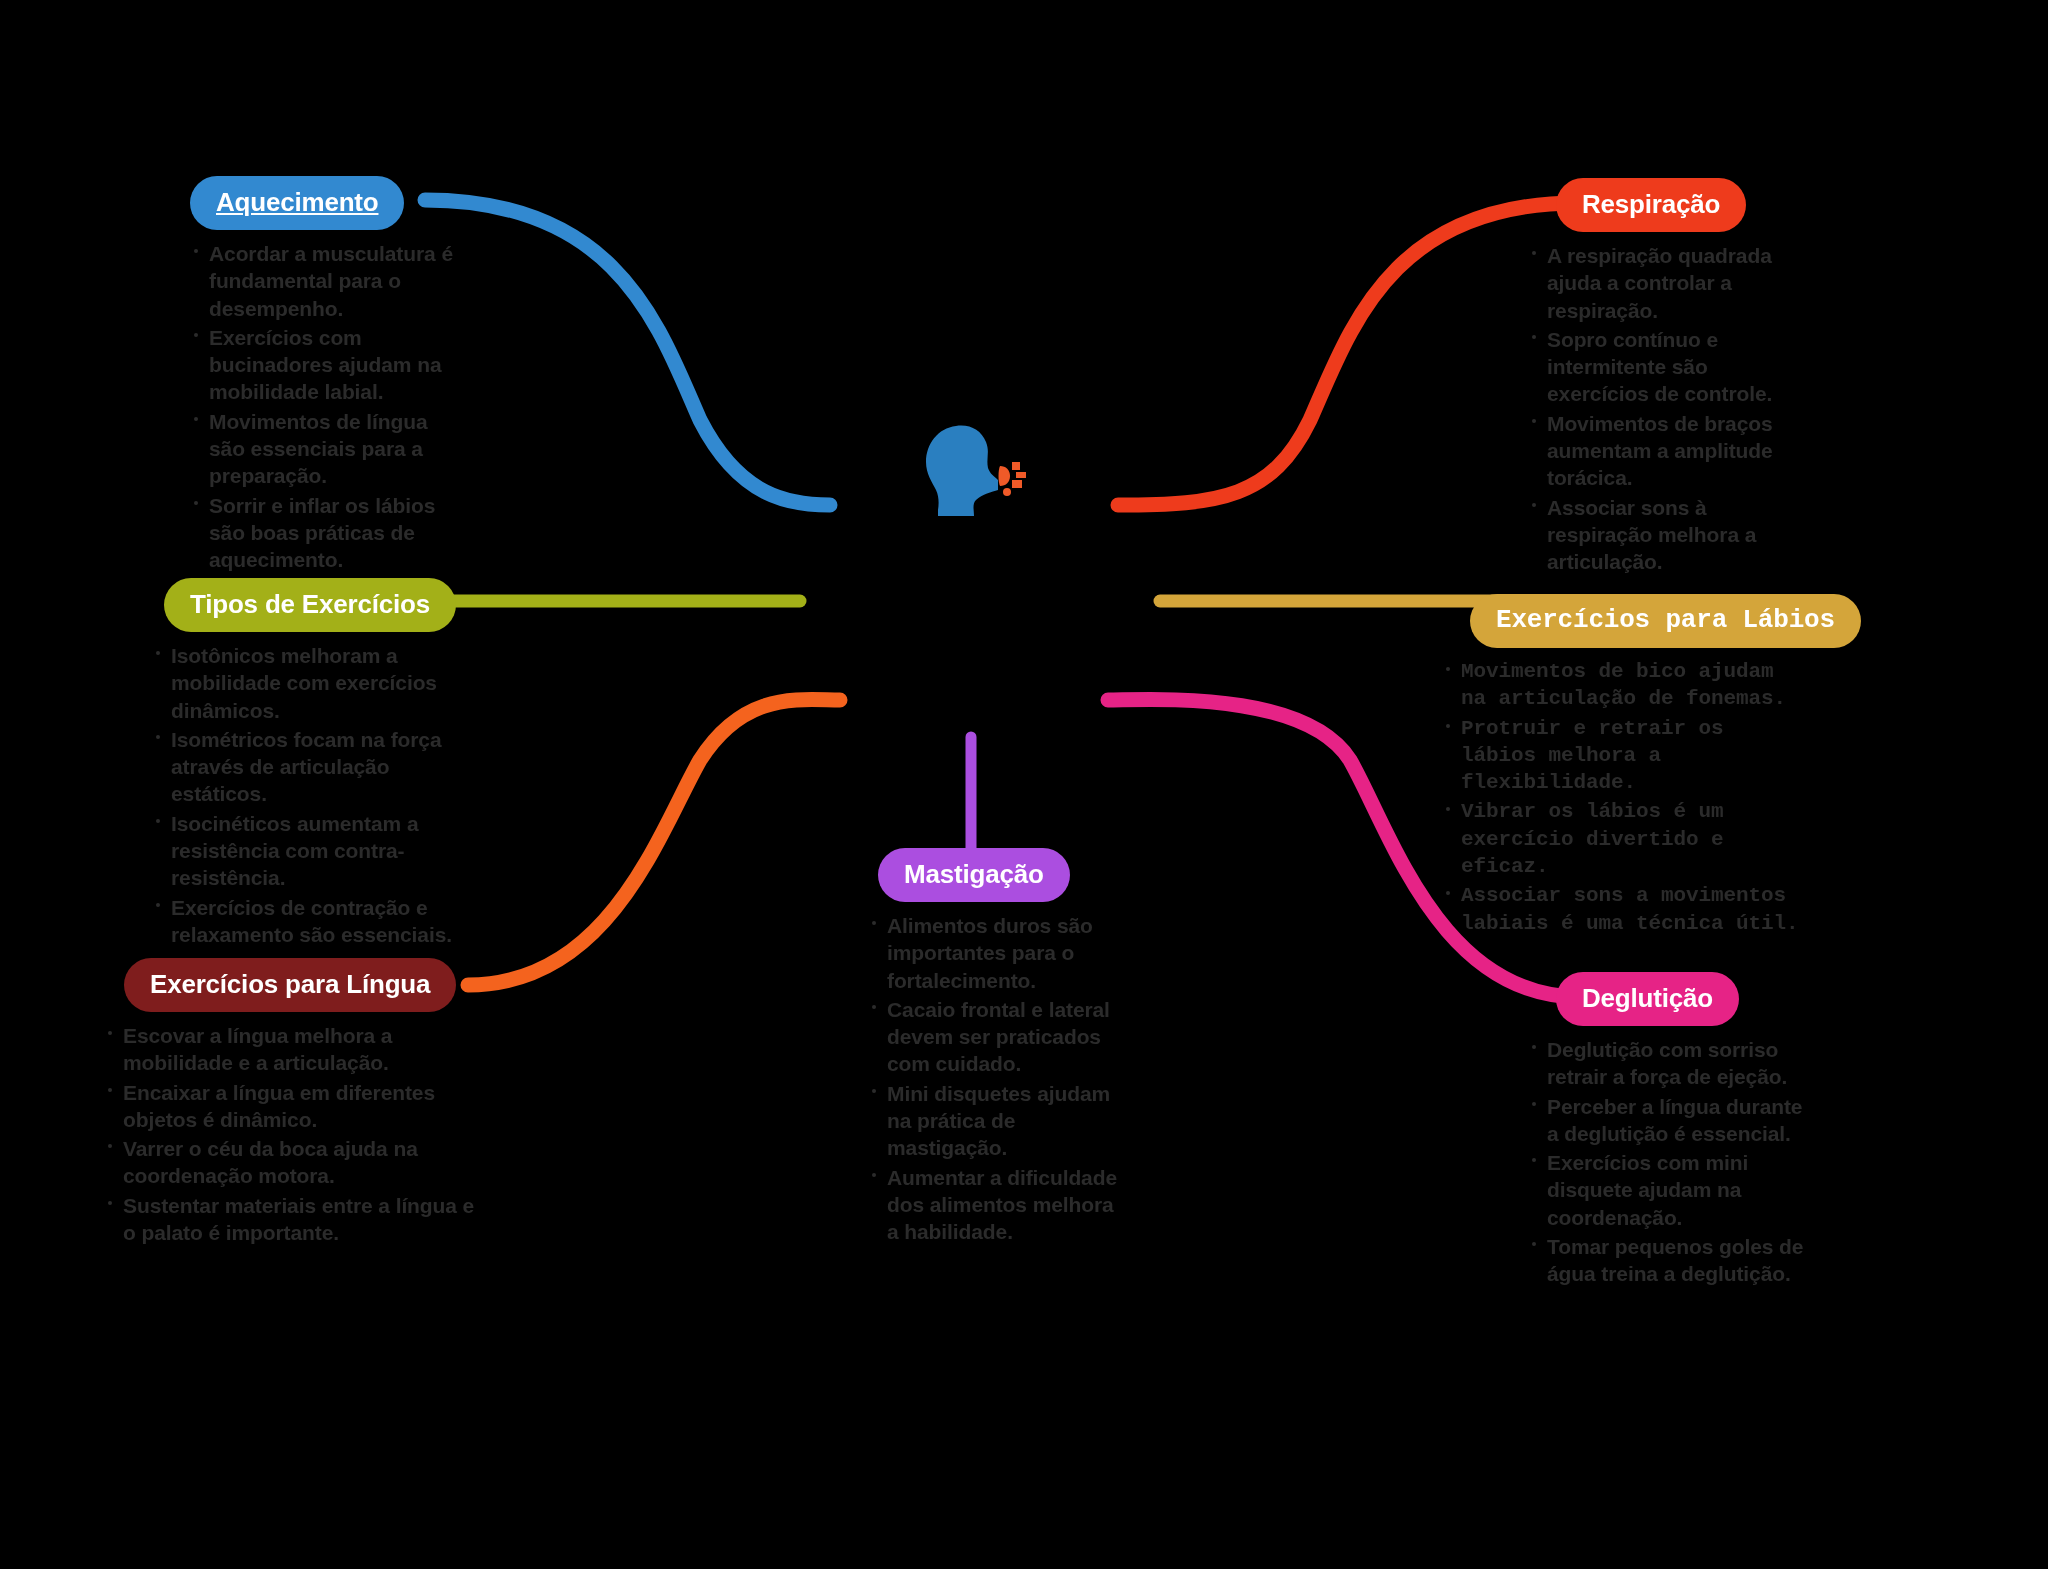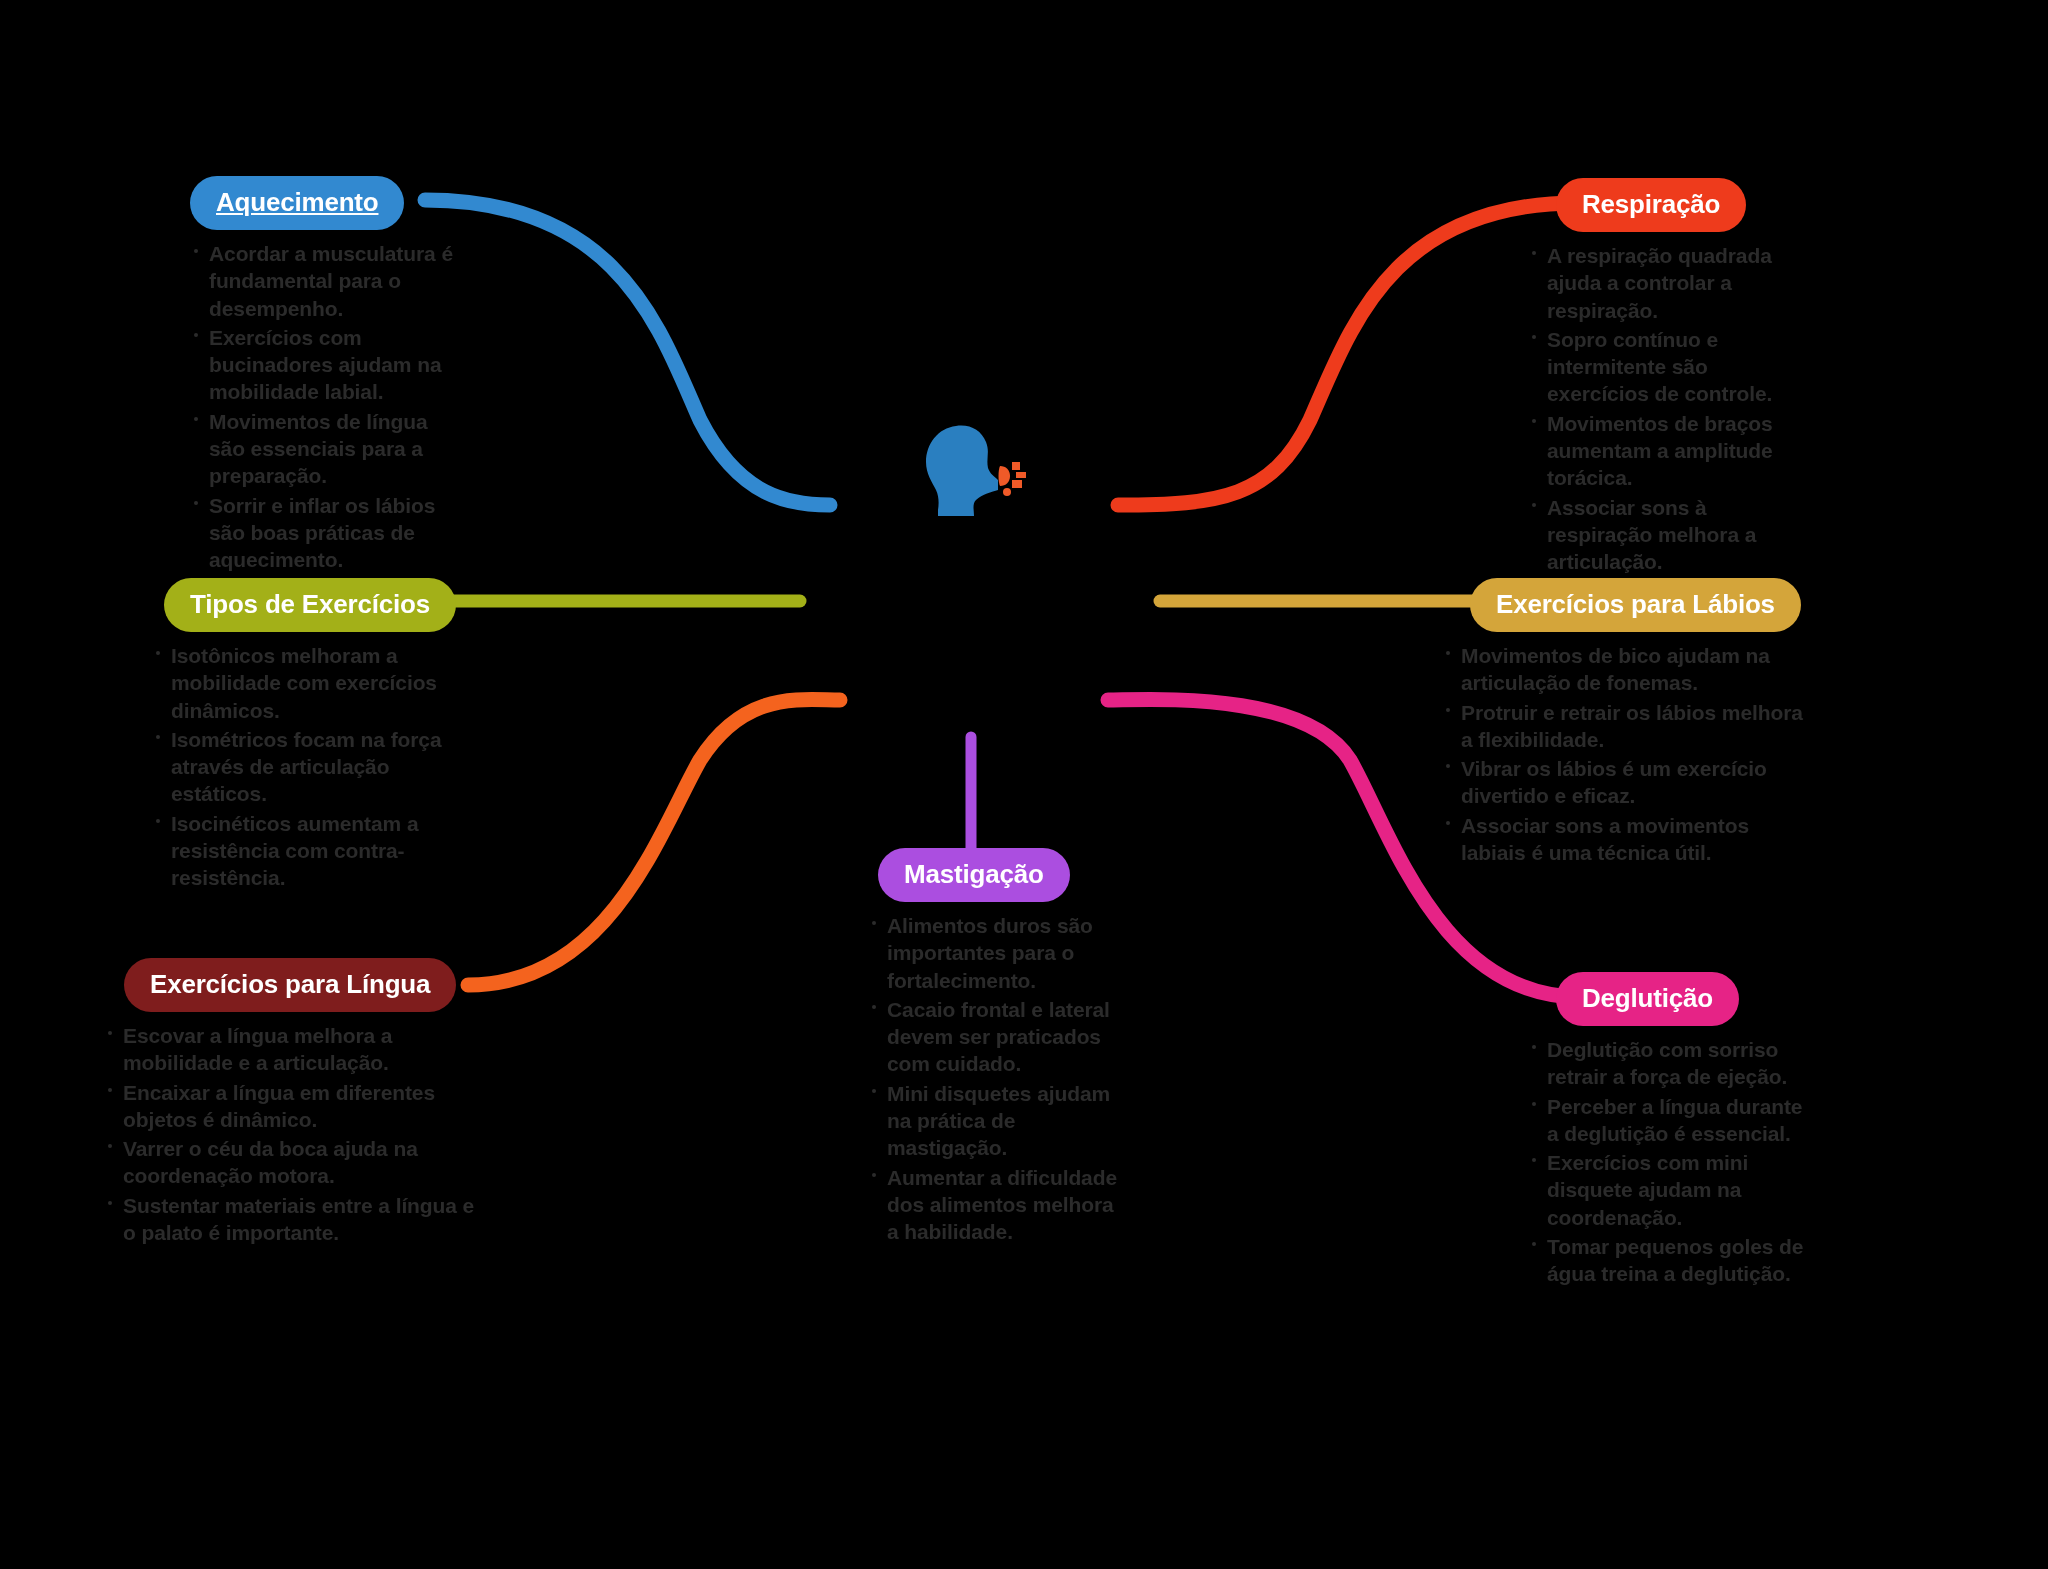--- a/index.html
+++ b/index.html
@@ -70,21 +70,21 @@
     width: 4px;
     height: 4px;
     border-radius: 50%;
     background: #2b2b2b;
   }
 
   
   #branch-aquecimento   { left: 190px;  top: 176px;  width: 272px; }
   #branch-respiracao    { left: 1528px; top: 178px;  width: 280px; }
   #branch-tipos         { left: 152px;  top: 578px;  width: 330px; }
-  #branch-labios        { left: 1442px; top: 578px;  width: 368px; }
+  #branch-labios        { left: 1442px; top: 594px;  width: 368px; font-family: Liberation Mono, monospace; }
   #branch-lingua        { left: 104px;  top: 958px;  width: 380px; }
   #branch-mastigacao    { left: 868px;  top: 848px;  width: 252px; }
   #branch-degluticao    { left: 1528px; top: 972px;  width: 280px; }
   #branch-respiracao .pill,
   #branch-labios .pill,
   #branch-degluticao .pill { margin-left: 28px; }
 
   #branch-tipos .pill { margin-left: 12px; }
   #branch-lingua .pill { margin-left: 20px; }
   #branch-mastigacao .pill { margin-left: 10px; }
@@ -152,20 +152,21 @@
       <li>Associar sons à respiração melhora a articulação.</li>
     </ul>
   </div>
 
   <div class="branch" id="branch-tipos">
     <div class="pill" style="background: rgb(163, 176, 24);">Tipos de Exercícios</div>
     <ul class="bullets">
       <li>Isotônicos melhoram a mobilidade com exercícios dinâmicos.</li>
       <li>Isométricos focam na força através de articulação estáticos.</li>
       <li>Isocinéticos aumentam a resistência com contra-resistência.</li>
+      <li>Exercícios de contração e relaxamento são essenciais.</li>
     </ul>
   </div>
 
   <div class="branch" id="branch-labios">
     <div class="pill" style="background: rgb(212, 165, 58);">Exercícios para Lábios</div>
     <ul class="bullets">
       <li>Movimentos de bico ajudam na articulação de fonemas.</li>
       <li>Protruir e retrair os lábios melhora a flexibilidade.</li>
       <li>Vibrar os lábios é um exercício divertido e eficaz.</li>
       <li>Associar sons a movimentos labiais é uma técnica útil.</li>

